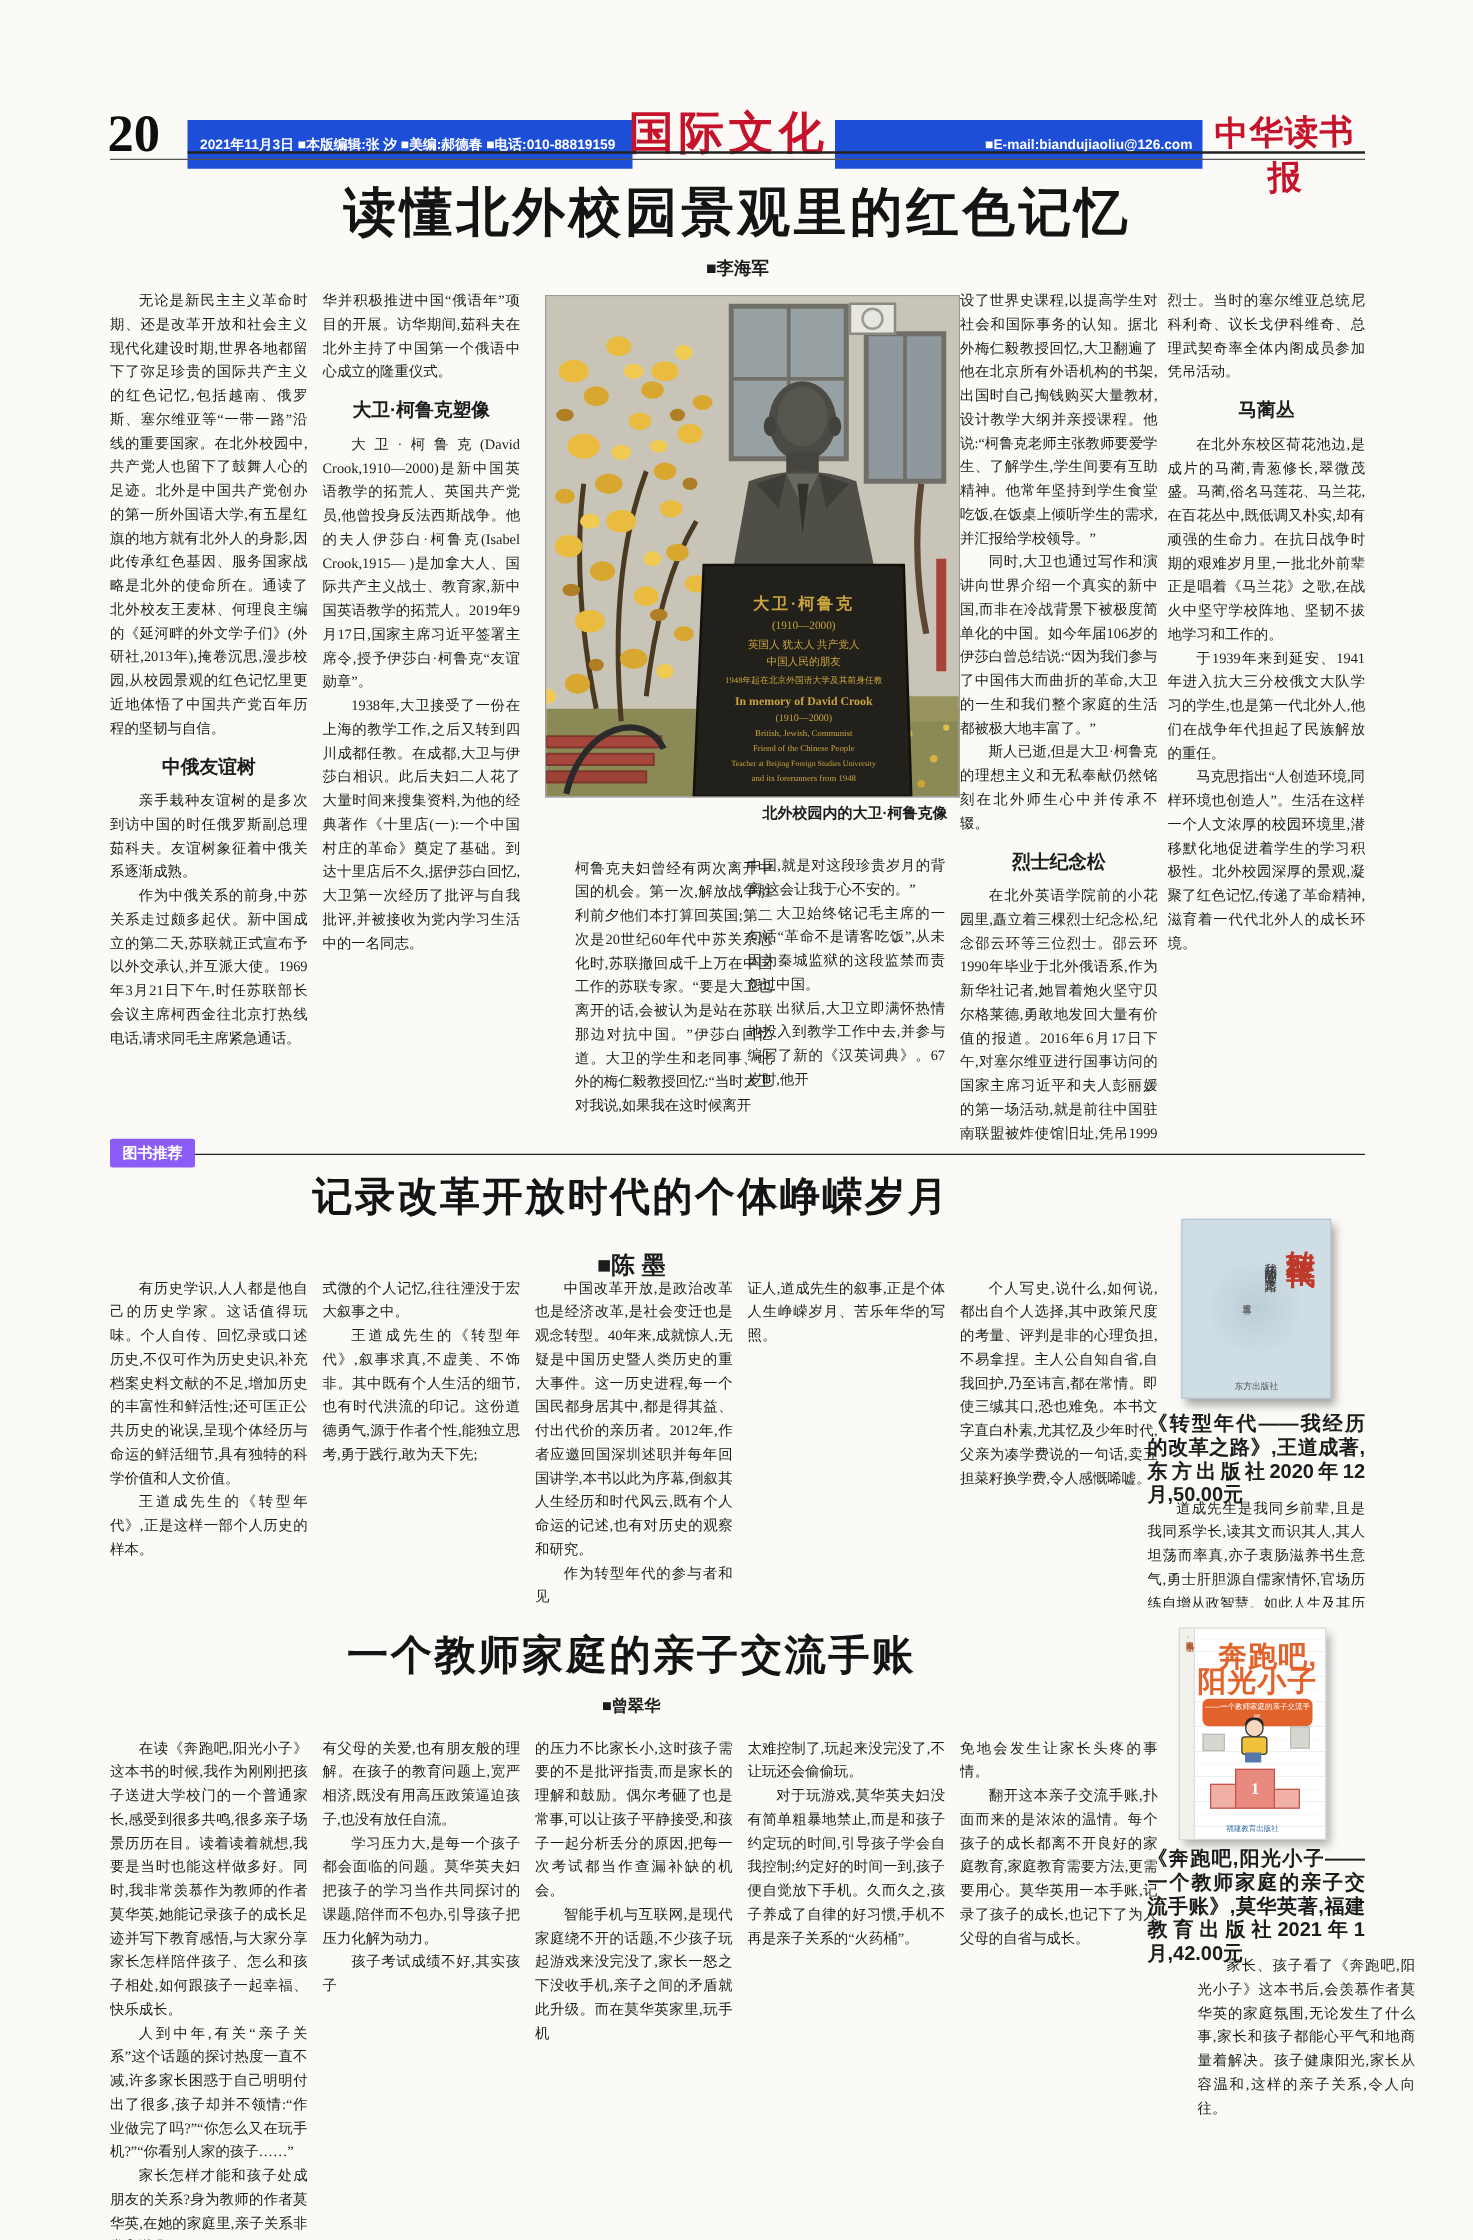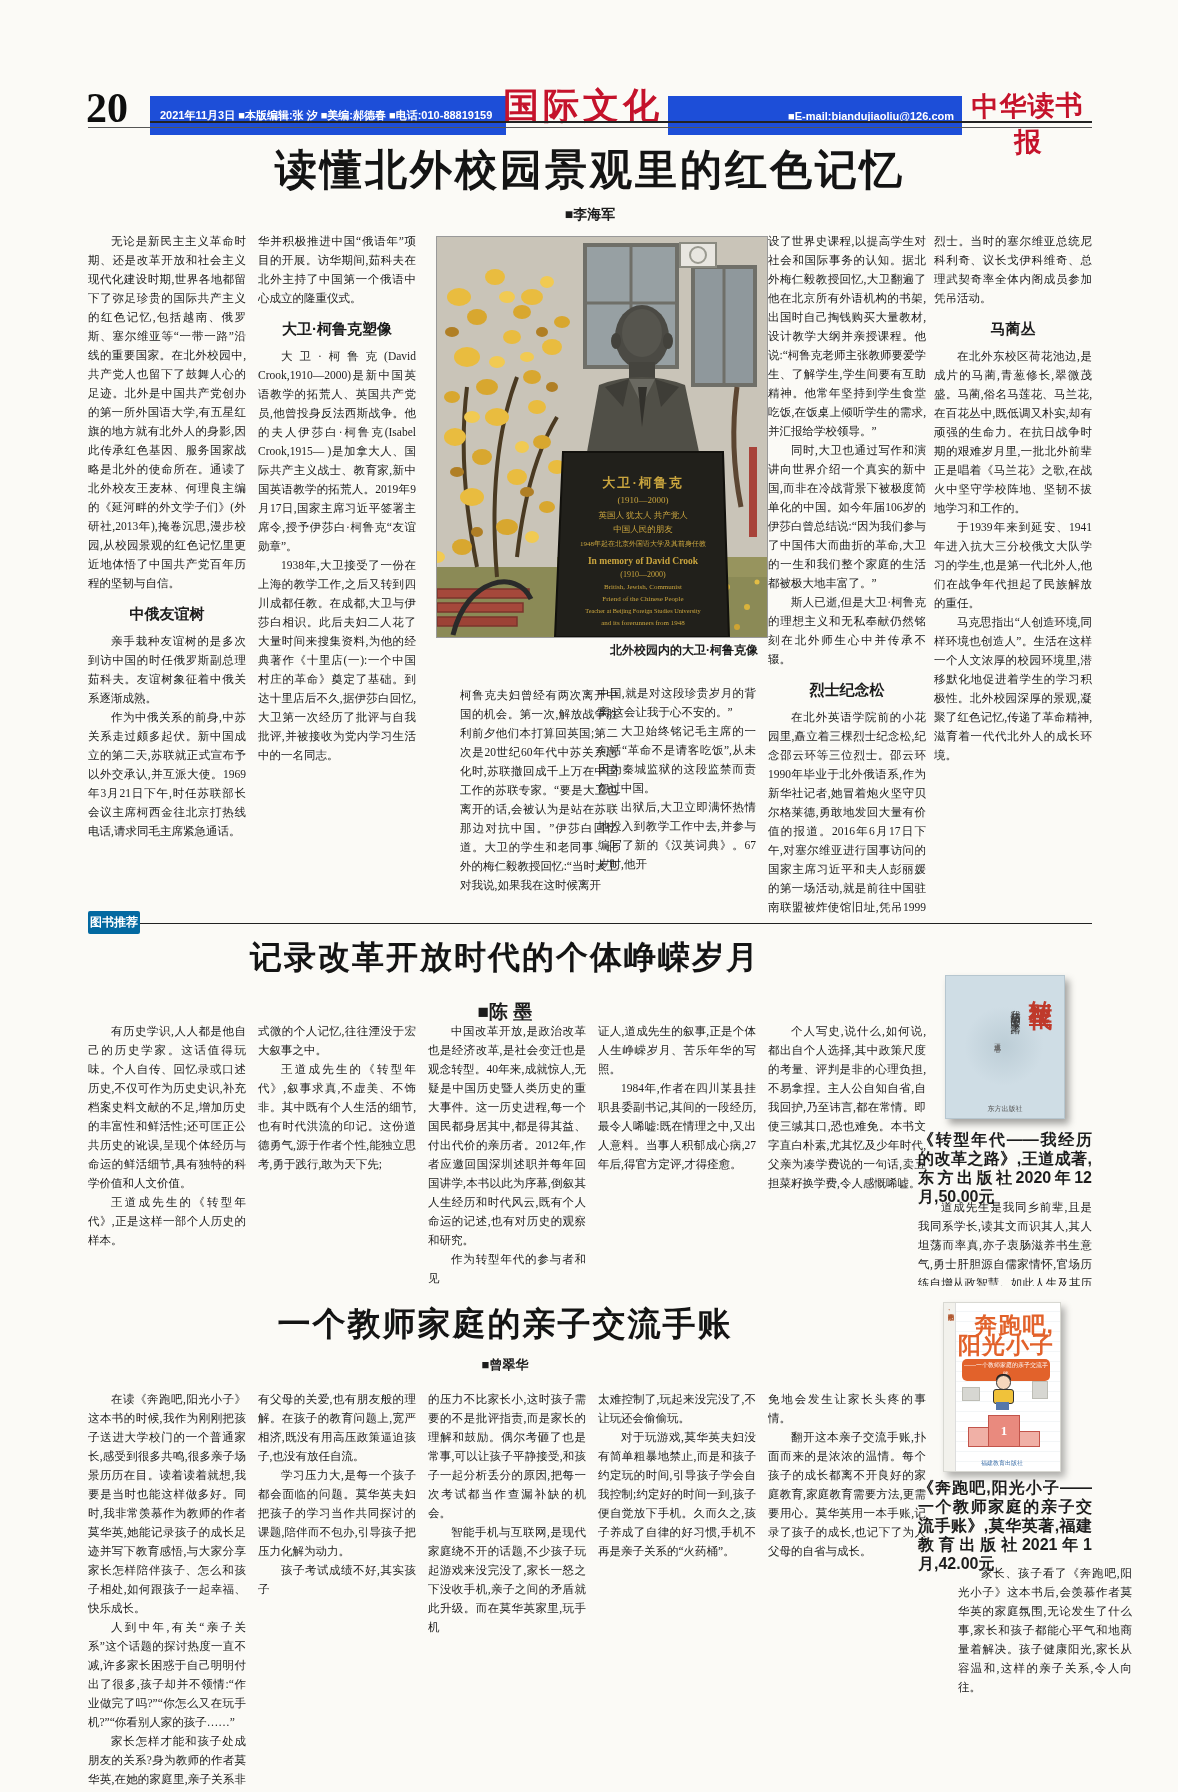--- a/index.html
+++ b/index.html
@@ -38,21 +38,21 @@
   .a1c3{left:428px;top:686px;height:234px;margin-left:32px;}
   .a1c4{left:598px;top:684px;height:234px;}
   .a1c5{left:768px;top:232px;height:686px;}
   .a1c6{left:934px;top:232px;height:686px;}
   
   .photo{left:436px;top:236px;width:330px;height:400px;border:1px solid #999;background:#c9c4b8;}
   .photo-caption{left:428px;top:642px;width:330px;text-align:right;font-size:12px;font-weight:700;
                  font-family:"Liberation Sans","DejaVu Sans",sans-serif;}
   
   .sec-rule{left:88px;top:923px;width:1004px;height:1px;background:#222;}
-  .sec-badge{left:88px;top:911px;width:52px;height:23px;background:#0369a1;color:#fff;text-align:center;
+  .sec-badge{left:88px;top:911px;width:68px;height:23px;background:#8b5cf6;color:#fff;text-align:center;
              line-height:23px;font-size:12px;font-weight:700;border-radius:2px;
              font-family:"Liberation Sans","DejaVu Sans",sans-serif;}
   
   .a2c{top:1022px;height:262px;}
   .a2c1{left:88px;}.a2c2{left:258px;}.a2c3{left:428px;}.a2c4{left:598px;}.a2c5{left:768px;}
   
   .a3c{top:1390px;height:402px;}
   .a3c1{left:88px;}.a3c2{left:258px;}.a3c3{left:428px;}.a3c4{left:598px;}.a3c5{left:768px;}
   
   .book-caption{left:918px;width:174px;font-size:16px;line-height:19px;font-weight:700;text-align:justify;
@@ -267,21 +267,20 @@
 <div class="col a2c a2c2">
     <div class="para cont">式微的个人记忆,往往湮没于宏大叙事之中。</div>
     <div class="para">王道成先生的《转型年代》,叙事求真,不虚美、不饰非。其中既有个人生活的细节,也有时代洪流的印记。这份道德勇气,源于作者个性,能独立思考,勇于践行,敢为天下先;</div>
   </div>
 <div class="col a2c a2c3">
     <div class="para">中国改革开放,是政治改革也是经济改革,是社会变迁也是观念转型。40年来,成就惊人,无疑是中国历史暨人类历史的重大事件。这一历史进程,每一个国民都身居其中,都是得其益、付出代价的亲历者。2012年,作者应邀回国深圳述职并每年回国讲学,本书以此为序幕,倒叙其人生经历和时代风云,既有个人命运的记述,也有对历史的观察和研究。</div>
     <div class="para">作为转型年代的参与者和见</div>
   </div>
 <div class="col a2c a2c4">
     <div class="para cont">证人,道成先生的叙事,正是个体人生峥嵘岁月、苦乐年华的写照。</div>
-    <div class="para">1984年,作者在四川某县挂职县委副书记,其间的一段经历,最令人唏嘘:既在情理之中,又出人意料。当事人积郁成心病,27年后,得官方定评,才得痊愈。</div>
   </div>
 <div class="col a2c a2c5">
     <div class="para">个人写史,说什么,如何说,都出自个人选择,其中政策尺度的考量、评判是非的心理负担,不易拿捏。主人公自知自省,自我回护,乃至讳言,都在常情。即使三缄其口,恐也难免。本书文字直白朴素,尤其忆及少年时代,父亲为凑学费说的一句话,卖五担菜籽换学费,令人感慨唏嘘。</div>
   </div>
 
 <div class="abs book1">
   <div class="b1-title">转型年代</div>
   <div class="b1-sub">我经历的改革之路</div>
   <div class="b1-author">王道成 著</div>
   <div class="b1-pub">东方出版社</div>

